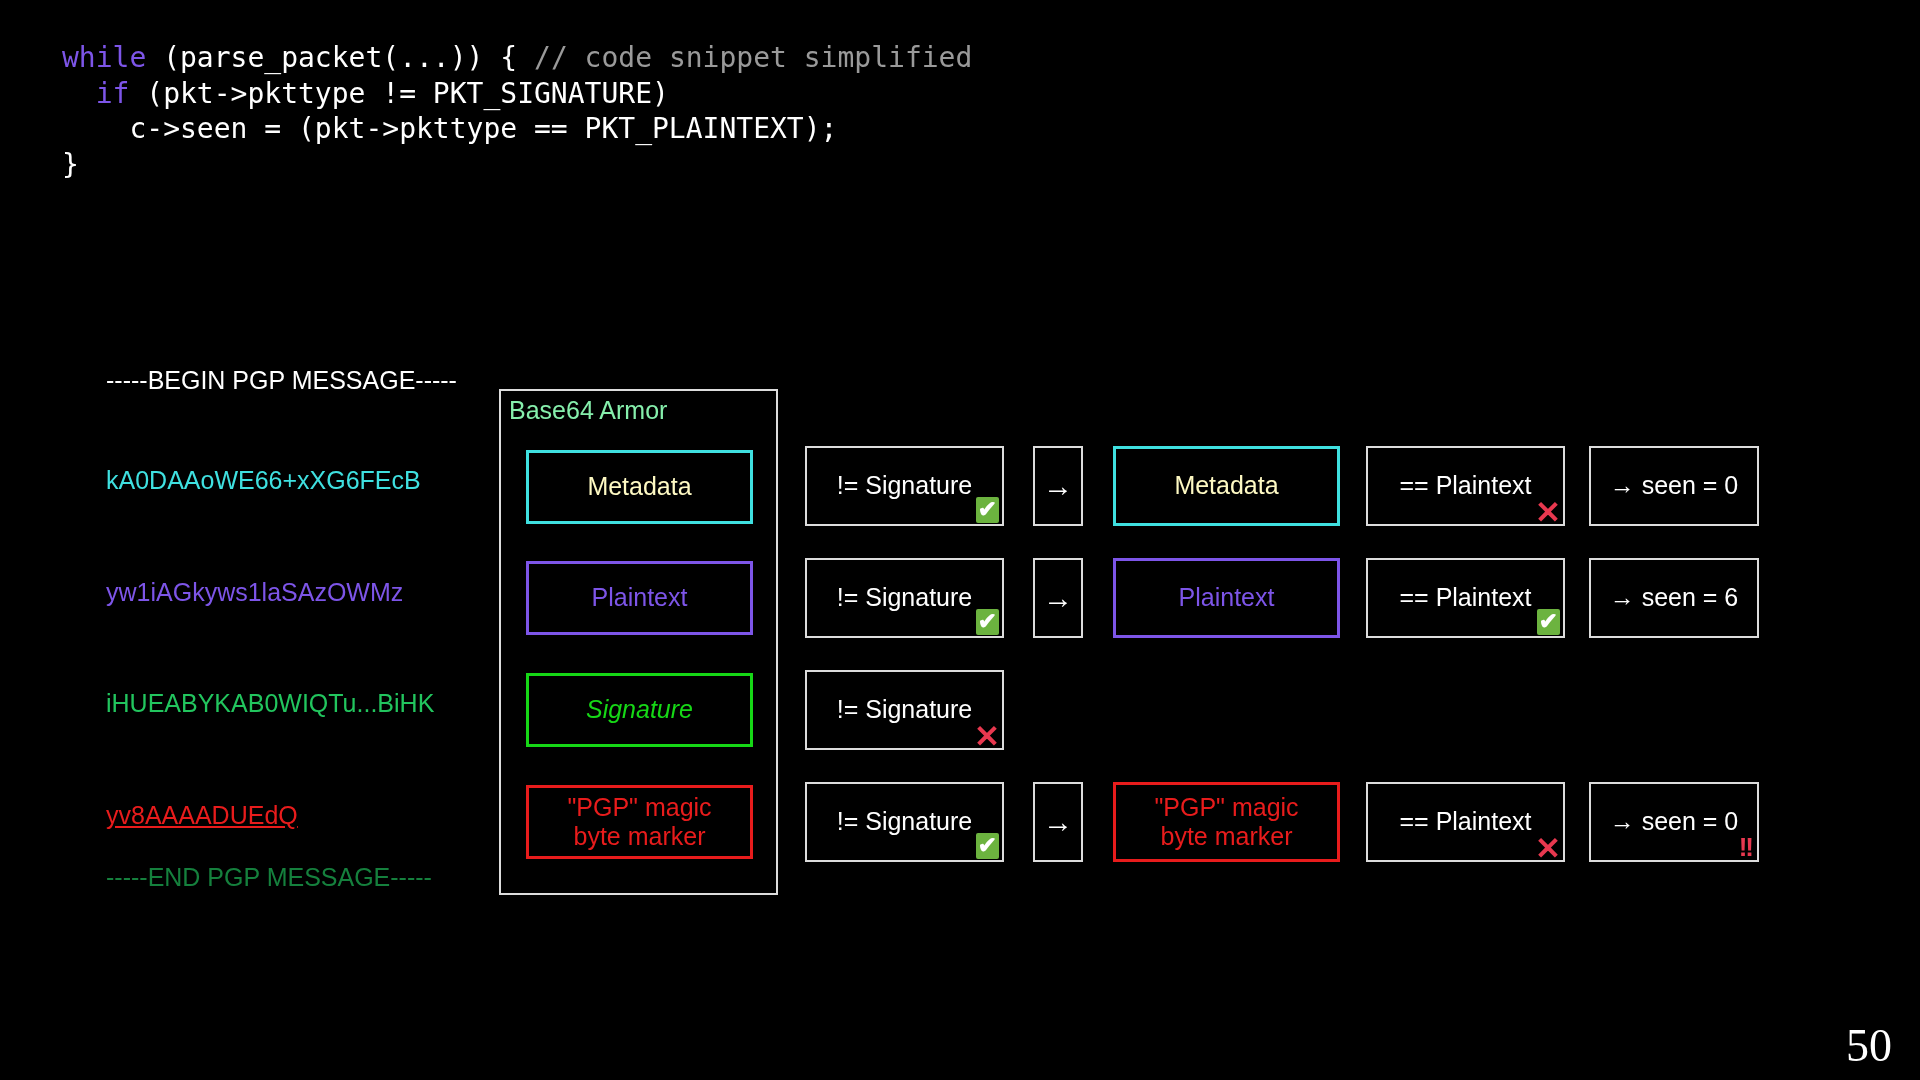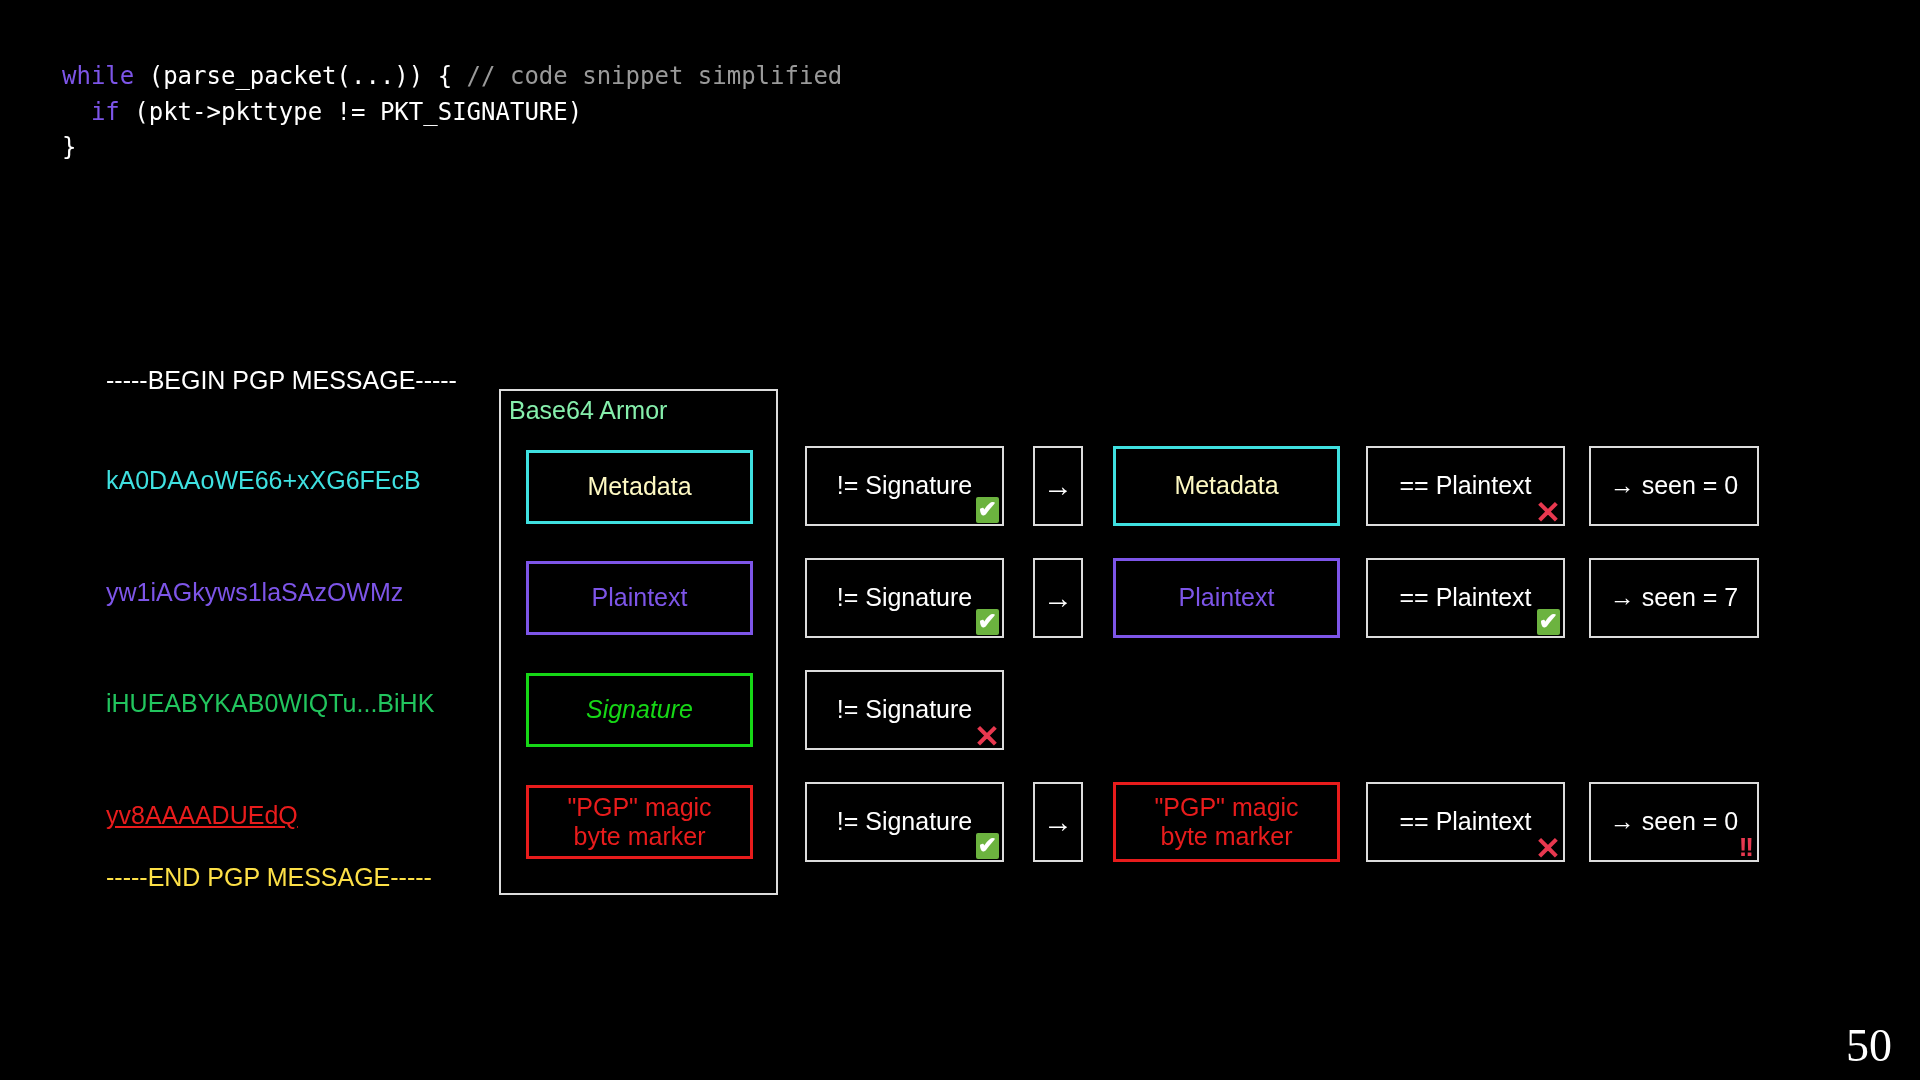--- a/index.html
+++ b/index.html
@@ -15,25 +15,24 @@
     font-family: "Liberation Sans", sans-serif;
     color: #ffffff;
   }
 
   
   #code-block {
     position: absolute;
     left: 62px;
     top: 40px;
     font-family: "DejaVu Sans Mono", "Liberation Mono", monospace;
-    font-size: 24px;
+    font-size: 28px;
     line-height: 35.5px;
     white-space: pre;
     letter-spacing: 0px;
-    margin-top: 19px;
   }
   #code-block .kw   { color: #7d55e8; }
   #code-block .cmt  { color: #9a9a9a; }
   #code-block .pln  { color: #ffffff; }
   .code-line { display: block; }
 
   
   #armor-text {
     position: absolute;
     left: 106px;
@@ -44,21 +43,21 @@
     position: absolute;
     font-size: 25px;
     white-space: nowrap;
     line-height: 1;
   }
   .armor-begin { top: 0px;   left: 0px; color: #ffffff; }
   .armor-b64-1 { top: 100px; left: 0px; color: #3fe0e0; }
   .armor-b64-2 { top: 212px; left: 0px; color: #7d55e8; }
   .armor-b64-3 { top: 323px; left: 0px; color: #22c55e; }
   .armor-b64-4 { top: 435px; left: 0px; color: #e81c1c; text-decoration: underline; }
-  .armor-end   { top: 497px; left: 0px; color: #fde047; }
+  .armor-end   { top: 497px; left: 0px; color: #15803d; }
 
   
   #armor-box {
     position: absolute;
     left: 499px;
     top: 389px;
     width: 279px;
     height: 506px;
     border: 2px solid #dddddd;
     box-sizing: border-box;
@@ -134,20 +133,21 @@
     font-size: 46px;
     color: #ffffff;
     font-family: "Liberation Serif", serif;
   }
 </style>
 </head>
 <body>
 
 <div id="code-block"><span class="code-line"><span class="kw">while</span><span class="pln"> (parse_packet(...)) { </span><span class="cmt">// code snippet simplified</span>
 </span><span class="code-line"><span class="pln">  </span><span class="kw">if</span><span class="pln"> (pkt-&gt;pkttype != PKT_SIGNATURE)</span>
+</span><span class="code-line"><span class="pln">    c-&gt;seen = (pkt-&gt;pkttype == PKT_PLAINTEXT);</span>
 </span><span class="code-line"><span class="pln">}</span>
 </span></div>
 
 <div id="armor-text">
   <div class="armor-line armor-begin">-----BEGIN PGP MESSAGE-----</div>
   <div class="armor-line armor-b64-1">kA0DAAoWE66+xXG6FEcB</div>
   <div class="armor-line armor-b64-2">yw1iAGkyws1laSAzOWMz</div>
   <div class="armor-line armor-b64-3">iHUEABYKAB0WIQTu...BiHK</div>
   <div class="armor-line armor-b64-4">yv8AAAADUEdQ</div>
   <div class="armor-line armor-end">-----END PGP MESSAGE-----</div>
@@ -199,21 +199,21 @@
     <span style="white-space: pre-line;">→</span>
   </div>
 <div class="pbox purple" style="left: 1113px; top: 558px; width: 227px; height: 80px;">
     <span style="white-space: pre-line;">Plaintext</span>
   </div>
 <div class="pbox thin" style="left: 1366px; top: 558px; width: 199px; height: 80px;">
     <span style="white-space: pre-line;">== Plaintext</span>
     <span class="mark check">✔</span>
   </div>
 <div class="pbox thin" style="left: 1589px; top: 558px; width: 170px; height: 80px;">
-    <span style="white-space: pre-line;">→ seen = 7</span>
+    <span style="white-space: pre-line;">→ seen = 6</span>
   </div>
 <div class="pbox thin" style="left: 805px; top: 670px; width: 199px; height: 80px;">
     <span style="white-space: pre-line;">!= Signature</span>
     <span class="mark cross">✕</span>
   </div>
 <div class="pbox thin" style="left: 805px; top: 782px; width: 199px; height: 80px;">
     <span style="white-space: pre-line;">!= Signature</span>
     <span class="mark check">✔</span>
   </div>
 <div class="pbox thin arrowbox" style="left: 1033px; top: 782px; width: 50px; height: 80px;">

